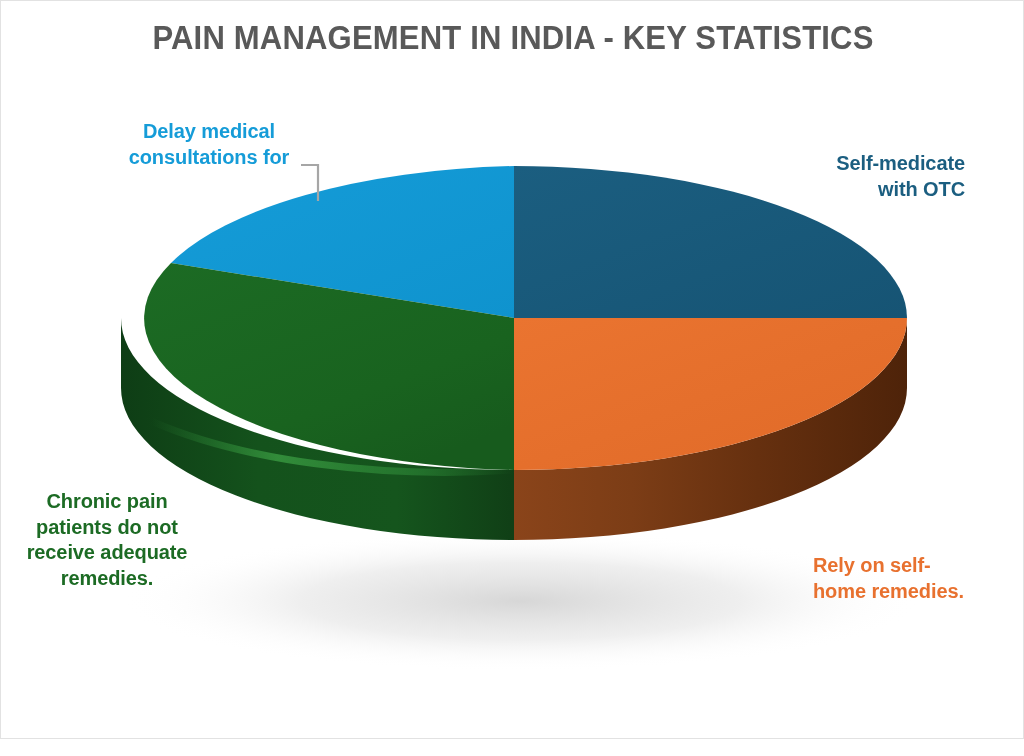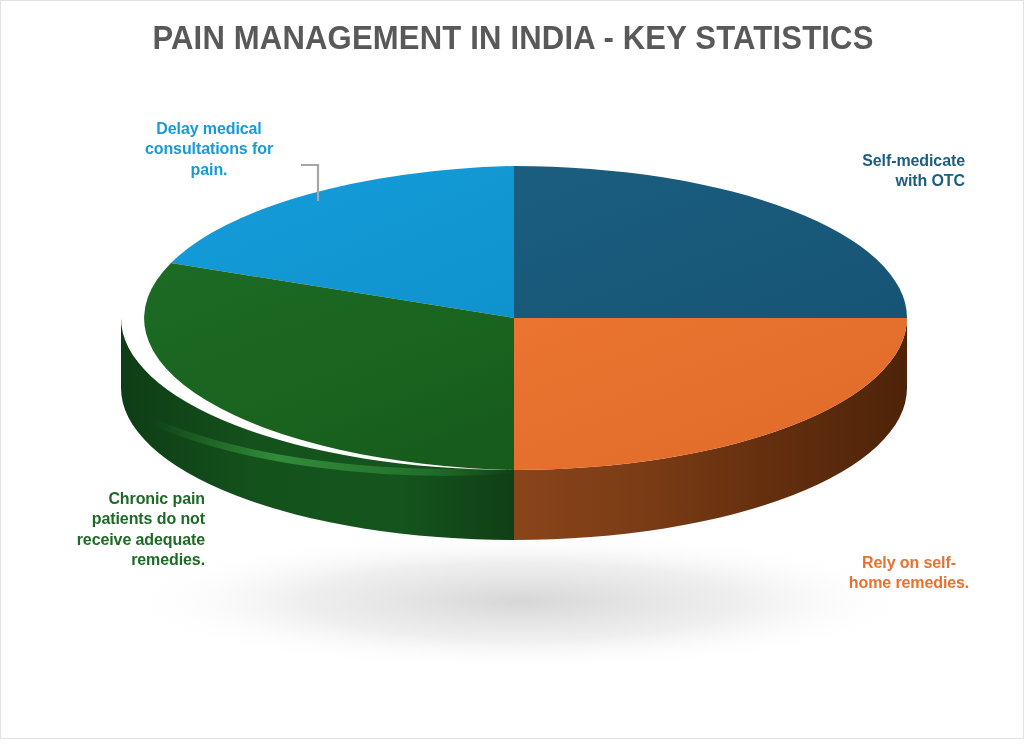--- a/index.html
+++ b/index.html
@@ -49,21 +49,21 @@
   }
   #pie-svg {
     position: absolute;
     left: 0;
     top: 0;
   }
   
   .slice-label {
     position: absolute;
     font-family: "Liberation Sans", sans-serif;
-    font-size: 16px;
+    font-size: 20px;
     font-weight: bold;
     line-height: 1.28;
     letter-spacing: -0.1px;
   }
   #label-top-left {
     left: 108px;
     top: 118px;
     width: 200px;
     text-align: center;
     color: #159CD8;
@@ -72,28 +72,27 @@
     left: 768px;
     top: 150px;
     width: 196px;
     text-align: right;
     color: #1B5E80;
   }
   #label-bottom-right {
     left: 812px;
     top: 552px;
     width: 192px;
-    text-align: center;
     color: #E8712F;
   }
   #label-left {
     left: 8px;
     top: 488px;
     width: 196px;
-    text-align: right;
+    text-align: center;
     color: #1C6B24;
     z-index: 3;
   }
   .leader {
     position: absolute;
     left: 0;
     top: 0;
     pointer-events: none;
   }
 </style>
@@ -177,21 +176,20 @@
       <path d="M 513,317 L 906,317
                A 393,152 0 0 0 513,165 Z" fill="url(#gradTopTeal)"></path>
 
       <polyline class="leader" points="300,164 317,164 317,200" fill="none" stroke="#a6a6a6" stroke-width="2.2"></polyline>
     </svg>
   </div>
 
   <div class="slice-label" id="label-top-left">
     <div>Delay medical</div>
     <div>consultations for</div>
-    <div>pain.</div>
   </div>
 
   <div class="slice-label" id="label-top-right">
     <div>Self-medicate</div>
     <div>with OTC</div>
   </div>
 
   <div class="slice-label" id="label-bottom-right">
     <div>Rely on self-</div>
     <div>home remedies.</div>

